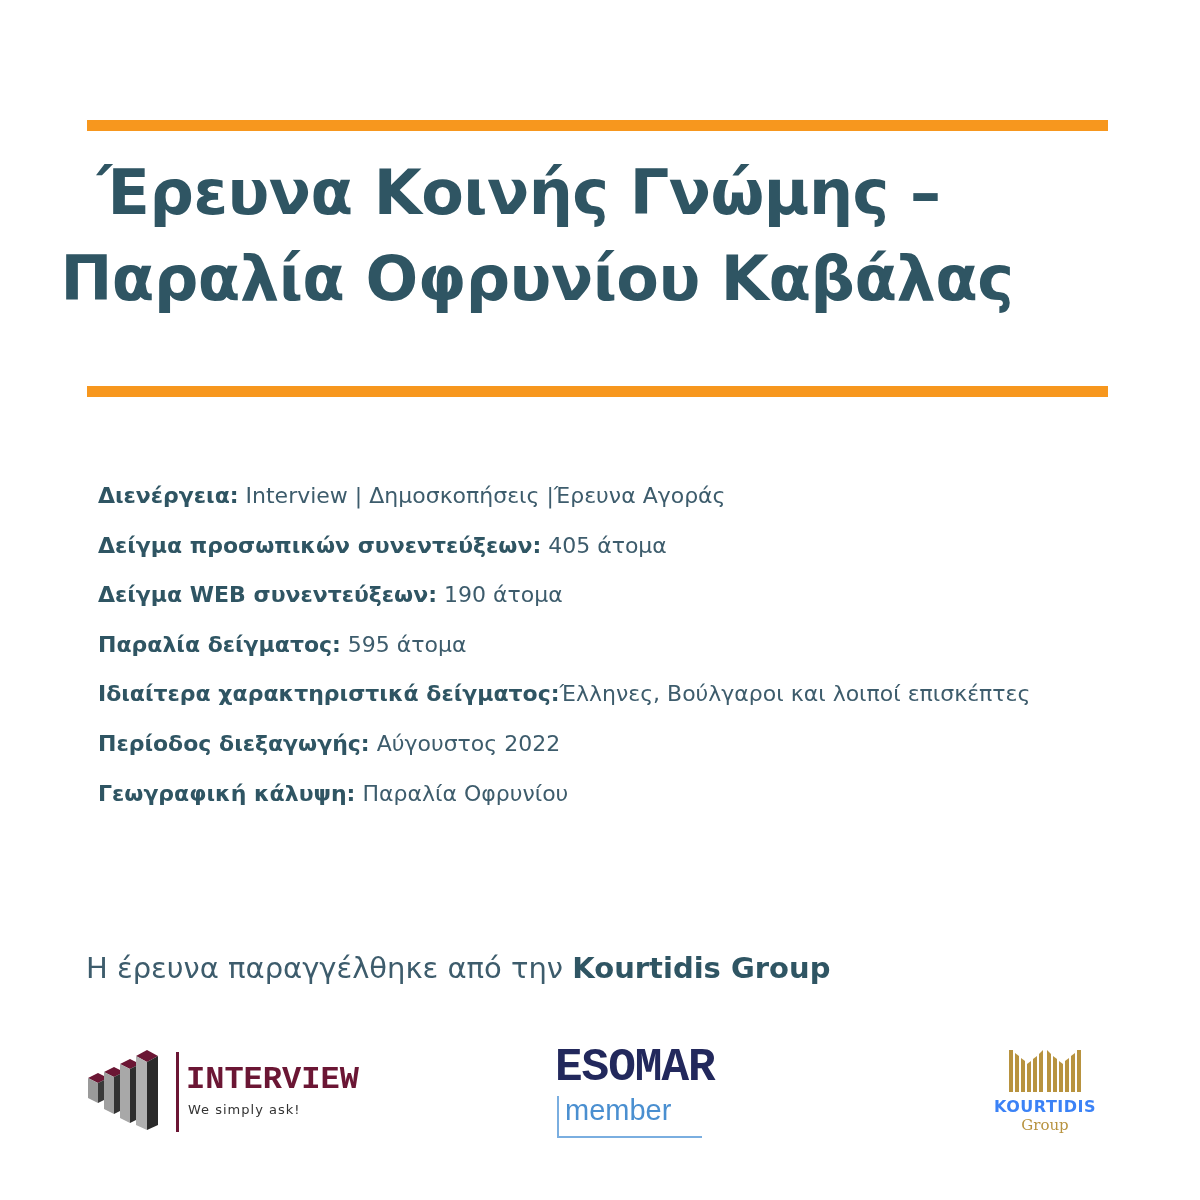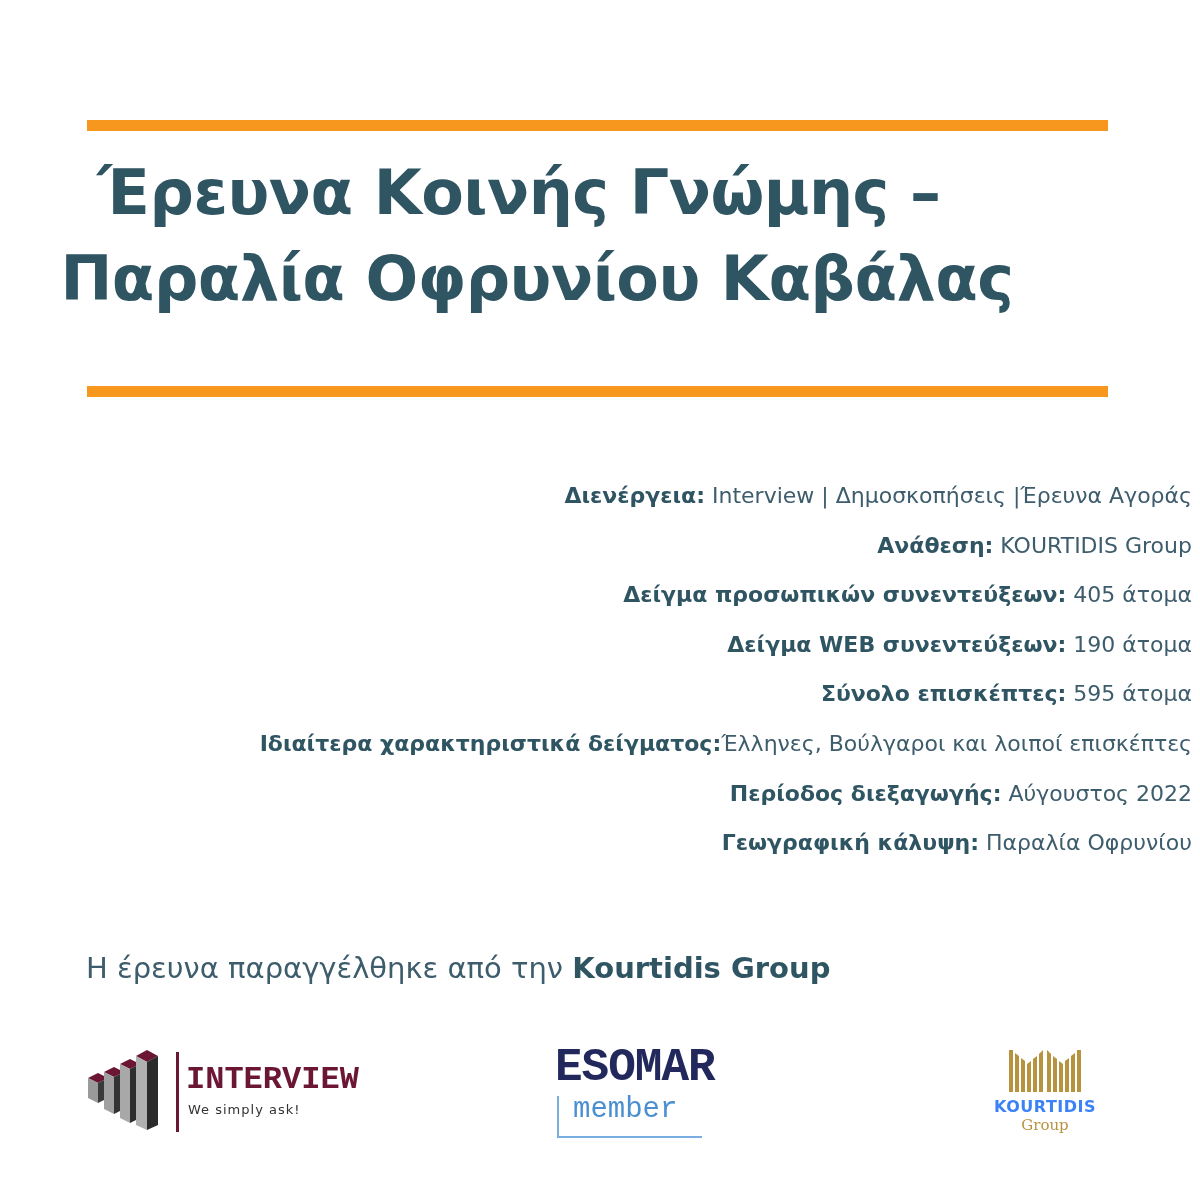--- a/index.html
+++ b/index.html
@@ -36,24 +36,23 @@
       font-size: 62px;
       line-height: 86px;
       color: #2f5563;
       letter-spacing: -0.5px;
     }
     .title .line { display: block; }
     .title .line1 { padding-right: 36px; }
 
     .details {
       position: absolute;
-      left: 92px;
+      left: 98px;
       top: 478px;
       width: 1100px;
-      text-align: right;
     }
     .row {
       height: 49.6px;
       font-size: 22px;
       line-height: 36px;
       white-space: nowrap;
       color: #3a5a6a;
     }
     .row .k {
       font-weight: bold;
@@ -129,25 +128,24 @@
       font-weight: bold;
       font-size: 46px;
       color: #22285c;
       letter-spacing: -1px;
       line-height: 56px;
     }
     .logo-esomar .member {
       position: absolute;
       left: 10px;
       top: 52px;
-      font-family: Liberation Mono, monospace;
+      font-family: Liberation Sans, sans-serif;
       font-size: 29px;
       color: #4a8fd0;
       line-height: 36px;
-      margin-left: 8px;
     }
     .logo-esomar .bar-v {
       position: absolute;
       left: 2px;
       top: 56px;
       width: 2px;
       height: 42px;
       background: #7aaee0;
     }
     .logo-esomar .bar-h {
@@ -197,30 +195,27 @@
   <span class="line line2">Παραλία Οφρυνίου Καβάλας</span>
 </h1>
 
 <div class="rule bottom"></div>
 
 <div class="details">
   <div class="row">
     <span class="k">Διενέργεια:</span><span class="v"> Interview | Δημοσκοπήσεις |Έρευνα Αγοράς</span>
   </div>
   <div class="row">
-    <span class="k">Ανάθεση:</span><span class="v"> KOURTIDIS Group</span>
-  </div>
-  <div class="row">
     <span class="k">Δείγμα προσωπικών συνεντεύξεων:</span><span class="v"> 405 άτομα</span>
   </div>
   <div class="row">
     <span class="k">Δείγμα WEB συνεντεύξεων:</span><span class="v"> 190 άτομα</span>
   </div>
   <div class="row">
-    <span class="k">Σύνολο επισκέπτες:</span><span class="v"> 595 άτομα</span>
+    <span class="k">Παραλία δείγματος:</span><span class="v"> 595 άτομα</span>
   </div>
   <div class="row">
     <span class="k">Ιδιαίτερα χαρακτηριστικά δείγματος:</span><span class="v">Έλληνες, Βούλγαροι και λοιποί επισκέπτες</span>
   </div>
   <div class="row">
     <span class="k">Περίοδος διεξαγωγής:</span><span class="v"> Αύγουστος 2022</span>
   </div>
   <div class="row">
     <span class="k">Γεωγραφική κάλυψη:</span><span class="v"> Παραλία Οφρυνίου</span>
   </div>

